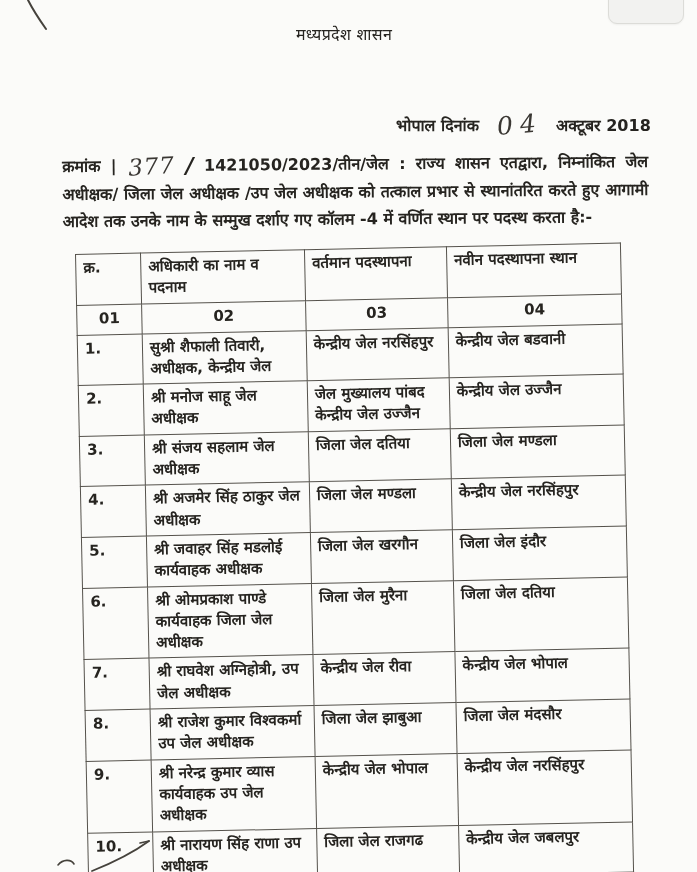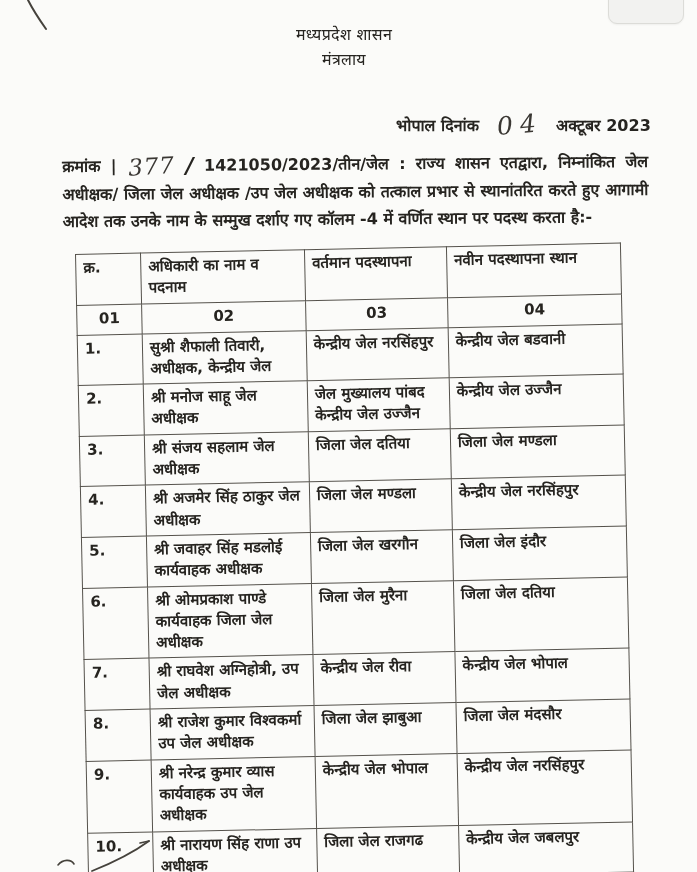--- a/index.html
+++ b/index.html
@@ -77,27 +77,26 @@
 <div class="page">
 
   <svg class="pen-mark" style="left:18px; top:0;" width="40" height="34">
     <path d="M10,0 C14,8 21,19 28,29" stroke="#45423c" stroke-width="2" fill="none" stroke-linecap="round"></path>
   </svg>
 
   <div class="corner-tab"></div>
 
   <div class="doc-header">
     <div>मध्यप्रदेश शासन</div>
-    <div>मंत्रलाय</div>
   </div>
 
   <div class="dateline">
     <span>भोपाल दिनांक</span>
     <span class="hw hw-day">04</span>
-    <span>अक्टूबर 2023</span>
+    <span>अक्टूबर 2018</span>
   </div>
 
   <p class="order-para">
     <span>क्रमांक |</span>
     <span class="hw hw-num">377</span>
     <span class="hw-slash">/</span>
     <span>1421050/2023/तीन/जेल : राज्य शासन एतद्वारा, निम्नांकित जेल अधीक्षक/ जिला जेल अधीक्षक /उप जेल अधीक्षक को तत्काल प्रभार से स्थानांतरित करते हुए आगामी आदेश तक उनके नाम के सम्मुख दर्शाए गए कॉलम -4 में  वर्णित स्थान पर पदस्थ करता है:-</span>
   </p>
 
   <table class="transfer-table">

